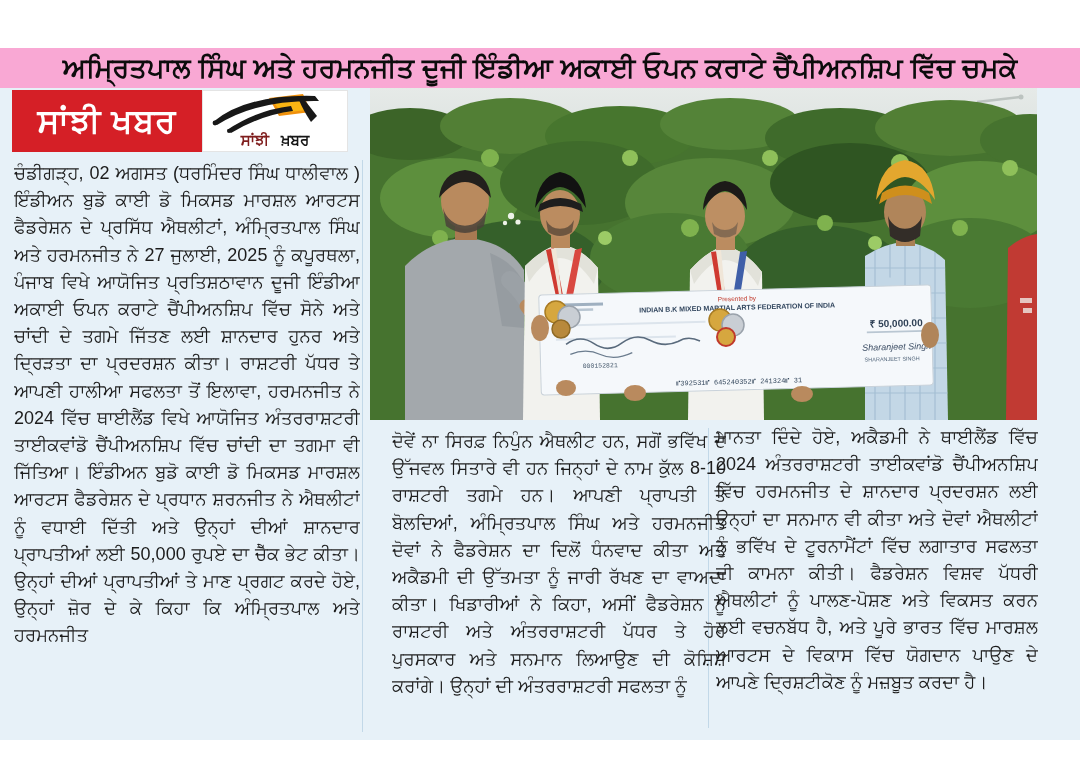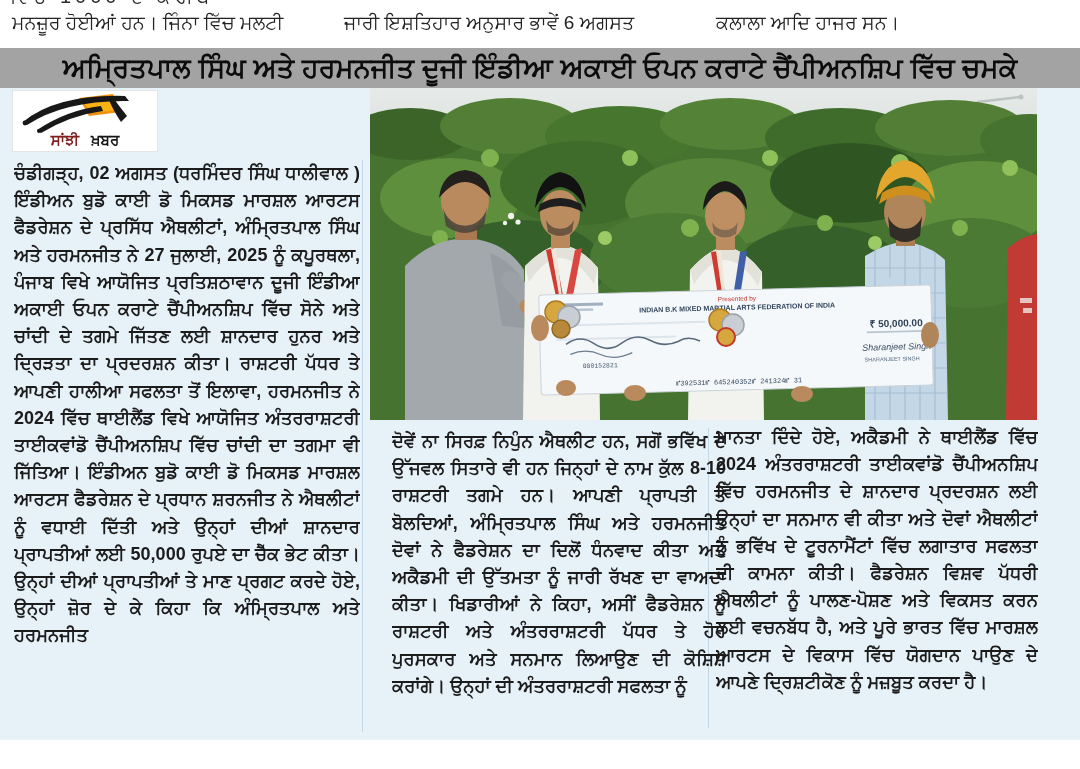--- a/index.html
+++ b/index.html
@@ -9,71 +9,66 @@
     background:#ffffff; font-family:"Liberation Sans", sans-serif; color:#1b1b1b;
   }
   
   .top-strip { position:absolute; top:0; left:0; width:1080px; height:48px; background:#ffffff; overflow:hidden; }
   .clipped-line { position:absolute; top:-15px; left:10px; width:1060px; font-size:20px; color:#2a2a2a;
     white-space:nowrap; letter-spacing:4px; overflow:hidden; }
   .top-line2 { position:absolute; top:12px; left:0; width:1080px; font-size:19px; color:#222; white-space:nowrap; }
   .top-frag { position:absolute; top:0; }
   .tf1 { left:12px; } .tf2 { left:344px; } .tf3 { left:716px; }
   
-  .headline-bar { position:absolute; top:48px; left:0; width:1080px; height:40px; background:#a3a3a3;
+  .headline-bar { position:absolute; top:48px; left:0; width:1080px; height:40px; background:#f9a8d4;
     display:flex; align-items:center; justify-content:center; }
   .headline-text { font-size:27px; font-weight:bold; color:#0c0c0c; white-space:nowrap; letter-spacing:.2px; }
   
   .article { position:absolute; top:88px; left:0; width:1080px; height:652px; background:#e7f1f8; }
   .v-sep { position:absolute; width:1px; background:#c2d8e8; }
   .sep1 { left:362px; top:72px; height:572px; }
   .sep2 { left:708px; top:340px; height:300px; }
   
   .logo { position:absolute; left:12px; top:2px; height:62px; display:flex; }
   .logo-red { width:190px; height:62px; background:#d51f26; display:flex; align-items:center; justify-content:center; }
   .logo-red span { color:#ffffff; font-weight:bold; font-size:33px; letter-spacing:1px; }
   .logo-white { width:146px; height:62px; background:#ffffff; border:1px solid #e4e4e4; position:relative; overflow:hidden; }
   .logo-art { position:absolute; left:4px; top:1px; }
   .logo-words { position:absolute; bottom:2px; left:0; width:100%; text-align:center; font-size:15px; font-weight:bold; white-space:nowrap; }
   .logo-w1 { color:#7f1d1d; } .logo-w2 { color:#161616; margin-left:8px;margin-top:22px; }
   
-  .col { position:absolute; font-size:18px; line-height:27.2px; text-align:justify; color:#1c1c1c; overflow:hidden;font-weight:bold; }
+  .col { position:absolute; font-size:18px; line-height:27.2px; text-align:justify; color:#1c1c1c; overflow:hidden; }
   .col1 { left:14px;  top:72px;  width:346px; height:574px; }
   .col2 { left:392px; top:340px; width:334px; height:302px; }
   .col3 { left:716px; top:336px; width:322px; height:302px; }
   
   .photo { position:absolute; left:370px; top:0; width:667px; height:332px; overflow:hidden; background:#dfe5e3; }
   
   .bottom-strip { position:absolute; top:740px; left:0; width:1080px; height:29px; background:#ffffff; overflow:hidden; }
   .bottom-headline { position:absolute; top:3px; left:20px; width:1050px; font-size:27px; font-weight:bold; color:#050505; white-space:nowrap; }
 </style>
 </head>
 <body>
 
 <div class="page">
 
-  <div class="top-strip">
-    <div class="clipped-line">ਵਿੱਚ 1000 ਦੇ ਕਰੀਬ</div>
-    <div class="top-line2">
-      <span class="top-frag tf1">ਮਨਜ਼ੂਰ ਹੋਈਆਂ ਹਨ। ਜਿੰਨਾ ਵਿੱਚ ਮਲਟੀ</span>
-      <span class="top-frag tf2">ਜਾਰੀ ਇਸ਼ਤਿਹਾਰ ਅਨੁਸਾਰ ਭਾਵੇਂ 6 ਅਗਸਤ</span>
-      <span class="top-frag tf3">ਕਲਾਲਾ ਆਦਿ ਹਾਜਰ ਸਨ।</span>
-    </div>
-  </div>
 
   <div class="headline-bar">
     <div class="headline-text">ਅਮ੍ਰਿਤਪਾਲ ਸਿੰਘ ਅਤੇ ਹਰਮਨਜੀਤ ਦੂਜੀ ਇੰਡੀਆ ਅਕਾਈ  ਓਪਨ ਕਰਾਟੇ ਚੈਂਪੀਅਨਸ਼ਿਪ ਵਿੱਚ ਚਮਕੇ</div>
   </div>
 
   <div class="article">
 
     <div class="v-sep sep1"></div>
     <div class="v-sep sep2"></div>
 
     <div class="logo">
+      <div class="logo-red">
+        <span>ਸਾਂਝੀ ਖਬਰ</span>
+      </div>
       <div class="logo-white">
         <svg class="logo-art" width="138" height="42" viewBox="0 0 138 42">
           <polygon points="62,6 96,2 104,20 72,24" fill="#f0900c"></polygon>
           <polygon points="66,9 94,5 100,18 74,21" fill="#f9b413"></polygon>
           <path d="M6 30 Q40 2 108 4 L112 9 Q48 8 10 33 Z" fill="#181818"></path>
           <path d="M20 38 Q50 18 84 14 L86 19 Q54 23 24 41 Z" fill="#181818"></path>
           <path d="M96 6 L110 24 L104 30 Q96 18 92 8 Z" fill="#181818"></path>
           <circle cx="8" cy="31" r="2.4" fill="#181818"></circle>
           <circle cx="22" cy="39" r="2" fill="#181818"></circle>
         </svg>

